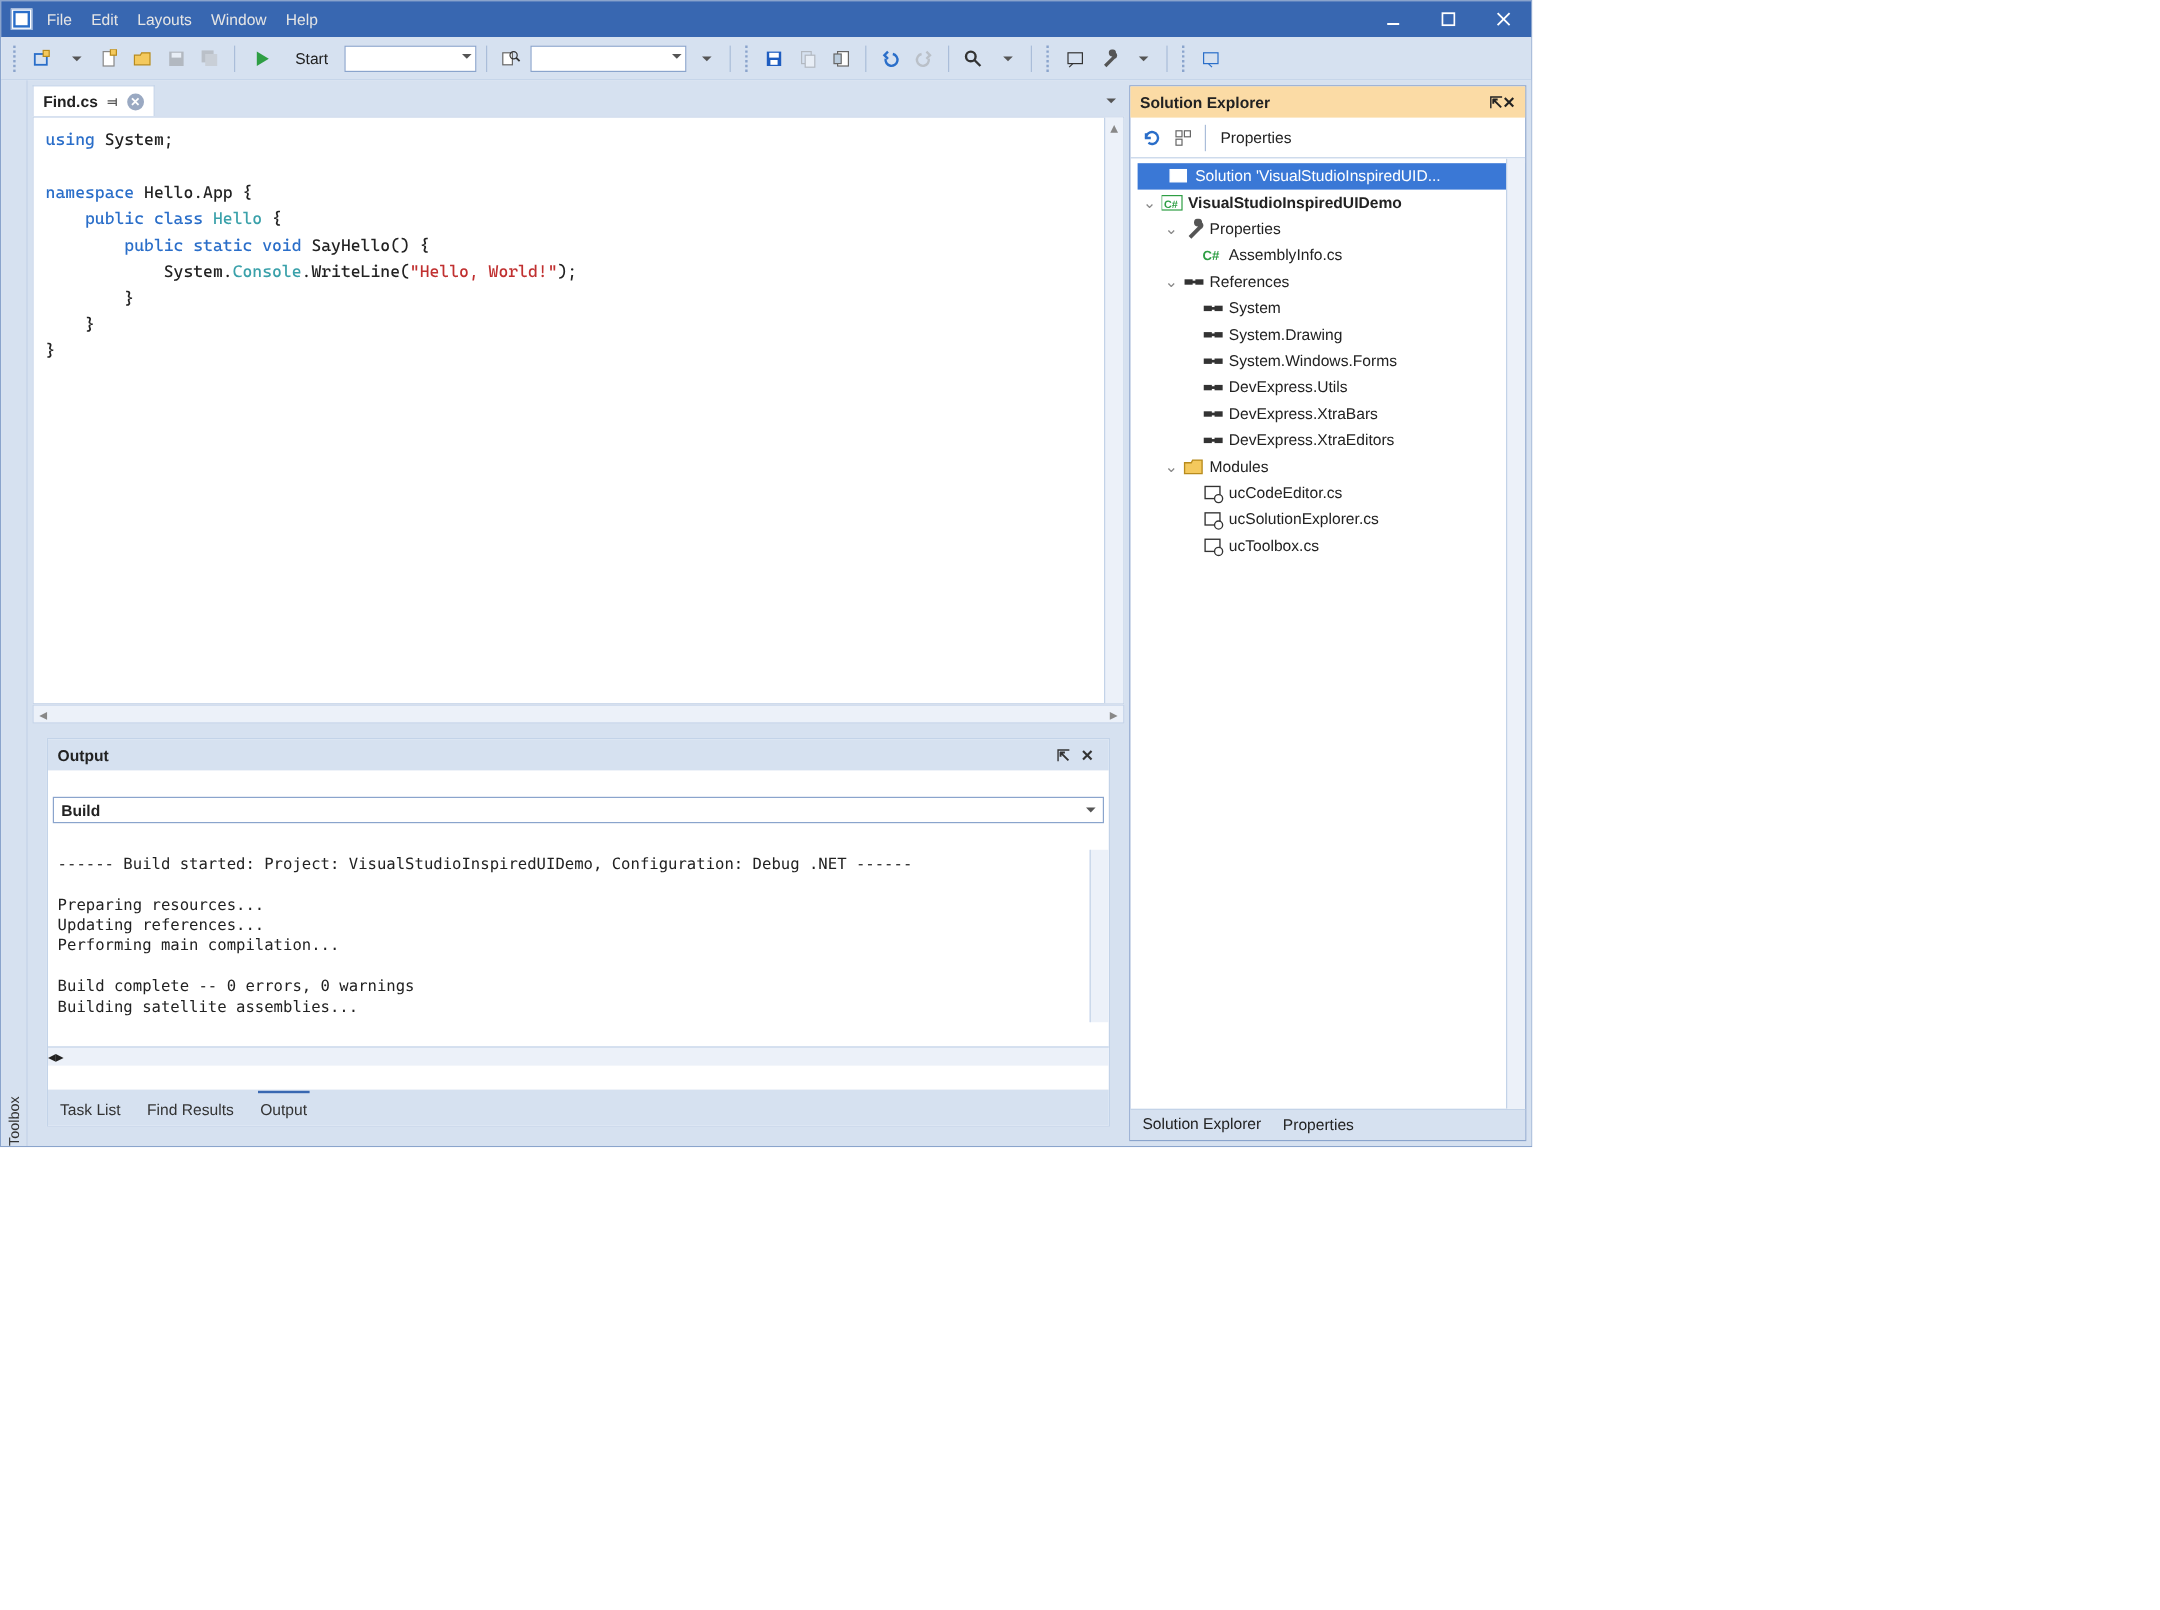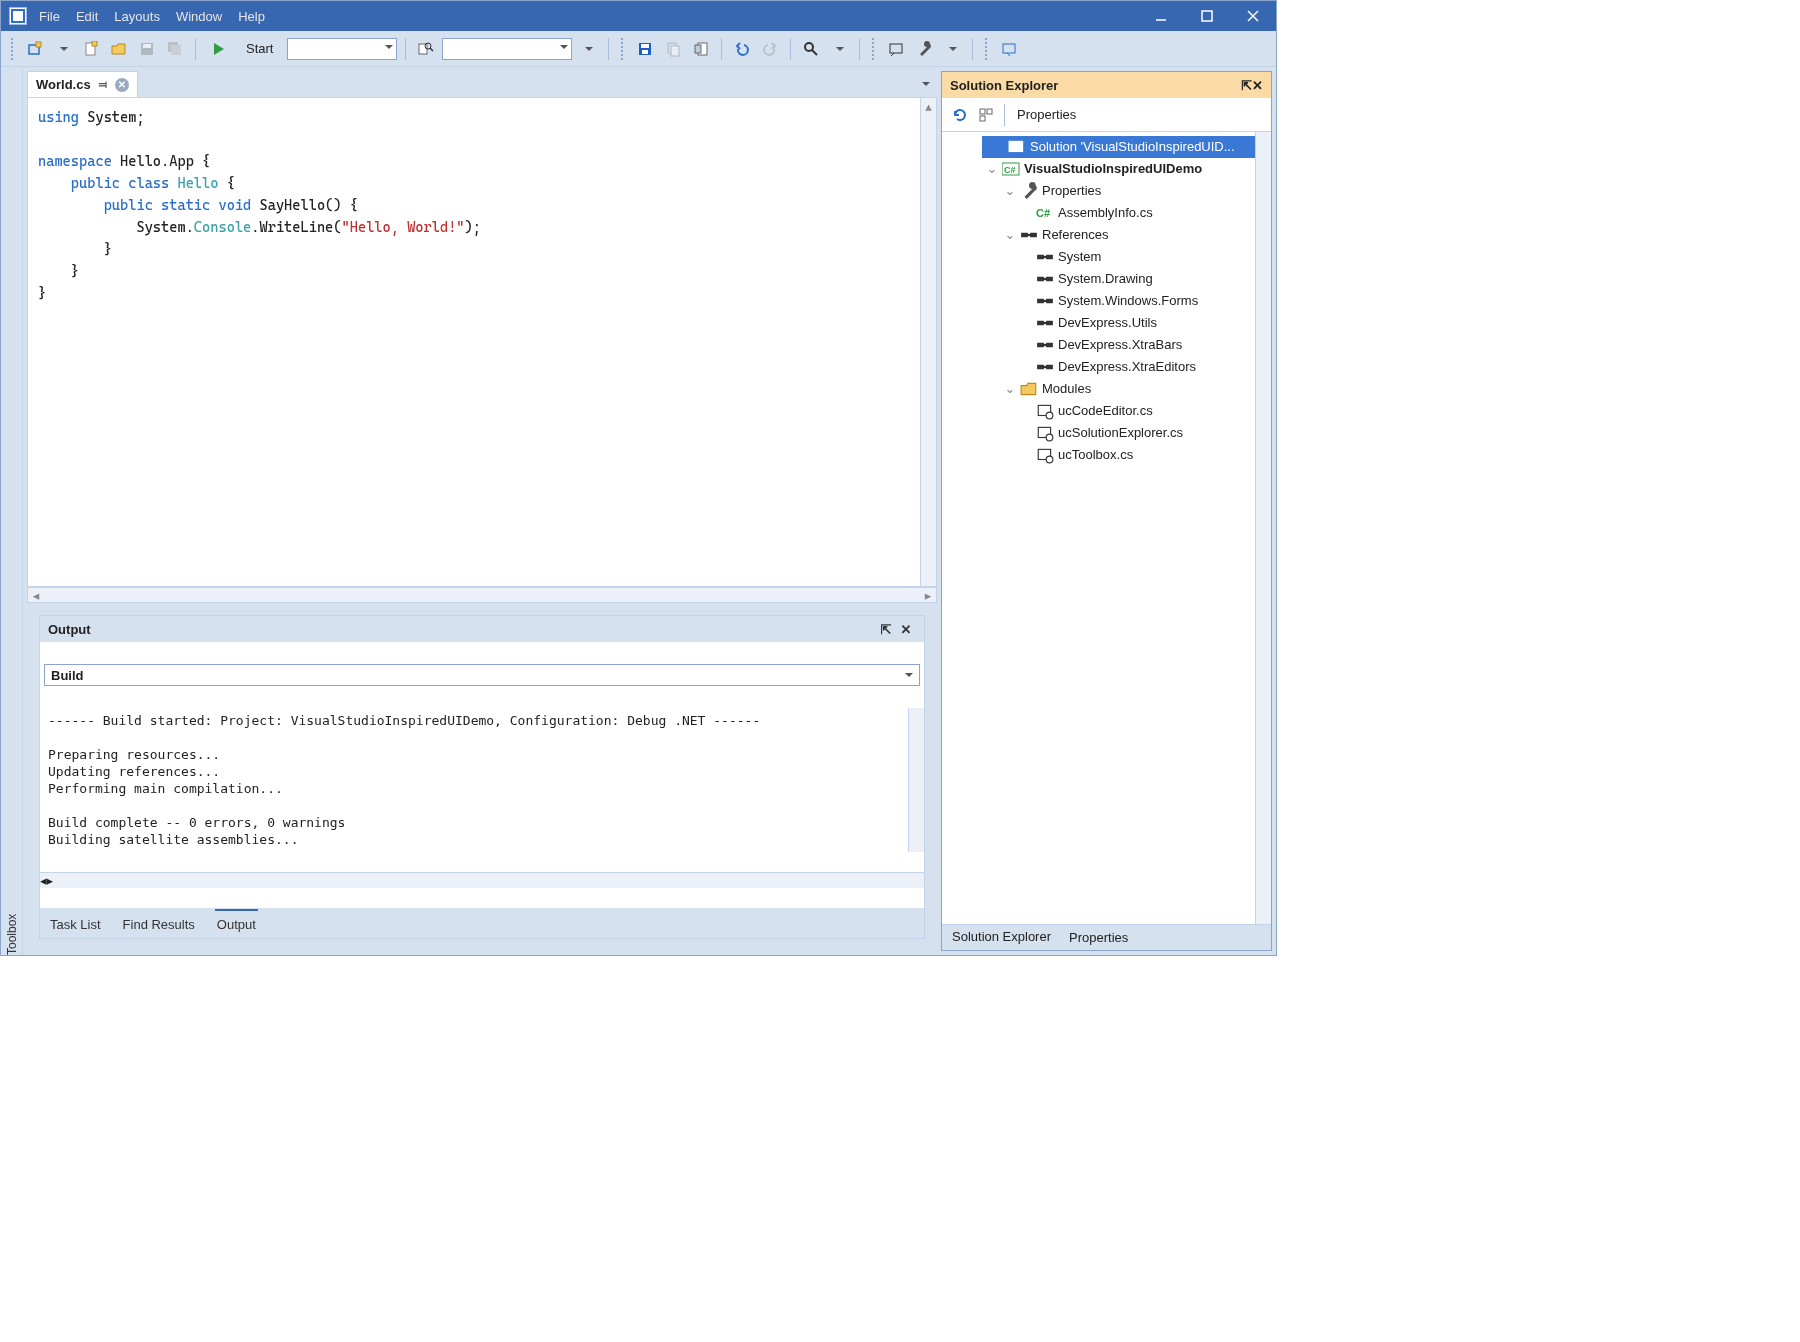--- a/index.html
+++ b/index.html
@@ -66,21 +66,21 @@
   .out-hscroll{height:16px;background:#ecf1f9;border-top:1px solid var(--border-light);display:flex;}
   .bottom-tabs{height:30px;display:flex;align-items:flex-end;padding:0 8px;gap:18px;background:var(--bg-app);}
   .btab{padding:6px 2px;color:#333;border-top:2px solid transparent;}
   .btab.active{border-top:2px solid var(--bg-title);font-weight:normal;}
   
   .right-col{width:335px;display:flex;flex-direction:column;padding:4px 4px 4px 0;background:var(--bg-app);}
   .solex{flex:1;display:flex;flex-direction:column;border:1px solid var(--border);background:#fff;min-height:0;}
   .solex-head{height:26px;background:var(--bg-highlight);display:flex;align-items:center;padding:0 8px;font-weight:bold;}
   .solex-head .spacer{flex:1;}
   .solex-tools{height:34px;border-bottom:1px solid var(--border-light);display:flex;align-items:center;gap:2px;padding:0 6px;}
-  .tree{flex:1;overflow:hidden;position:relative;font-size:13px;line-height:22px;padding:4px 0 4px 6px;margin-left:34px;}
+  .tree{flex:1;overflow:hidden;position:relative;font-size:13px;line-height:22px;padding:4px 0 4px 6px;}
   .node{display:flex;align-items:center;gap:4px;padding:0 2px;height:22px;white-space:nowrap;}
   .node .tw{width:12px;color:#888;display:inline-flex;justify-content:center;}
   .node.sel{background:var(--bg-selected);color:#fff;}
   .node .ficon{width:18px;height:16px;display:inline-flex;align-items:center;justify-content:center;}
   .node .label{font-weight:normal;}
   .node .bold{font-weight:bold;}
   .solex-vscroll{position:absolute;right:0;top:0;bottom:0;width:16px;background:#ecf1f9;border-left:1px solid var(--border-light);}
   .solex-bottom-tabs{height:26px;display:flex;align-items:center;gap:18px;padding:0 10px;background:var(--bg-app);border-top:1px solid var(--border-light);}
   .solex-bottom-tabs span:first-child{border-bottom:2px solid transparent;}
   
@@ -278,21 +278,21 @@
   </div>
 
   <div class="main">
     <div class="left-strip">
         <span>Toolbox</span>
       </div>
 
     <div class="center-col">
       <div class="tabrow">
         <div class="tab">
-          <span>World.cs</span>
+          <span>Find.cs</span>
           <span class="pin">⫤</span>
           <span class="xclose">✕</span>
         </div>
         <div class="spacer"></div>
         <div class="tb-btn">
             <span class="down-caret"></span>
           </div>
       </div>
       <div class="editor">
         <div class="code"><span class="kw">using</span><span> System;</span>

